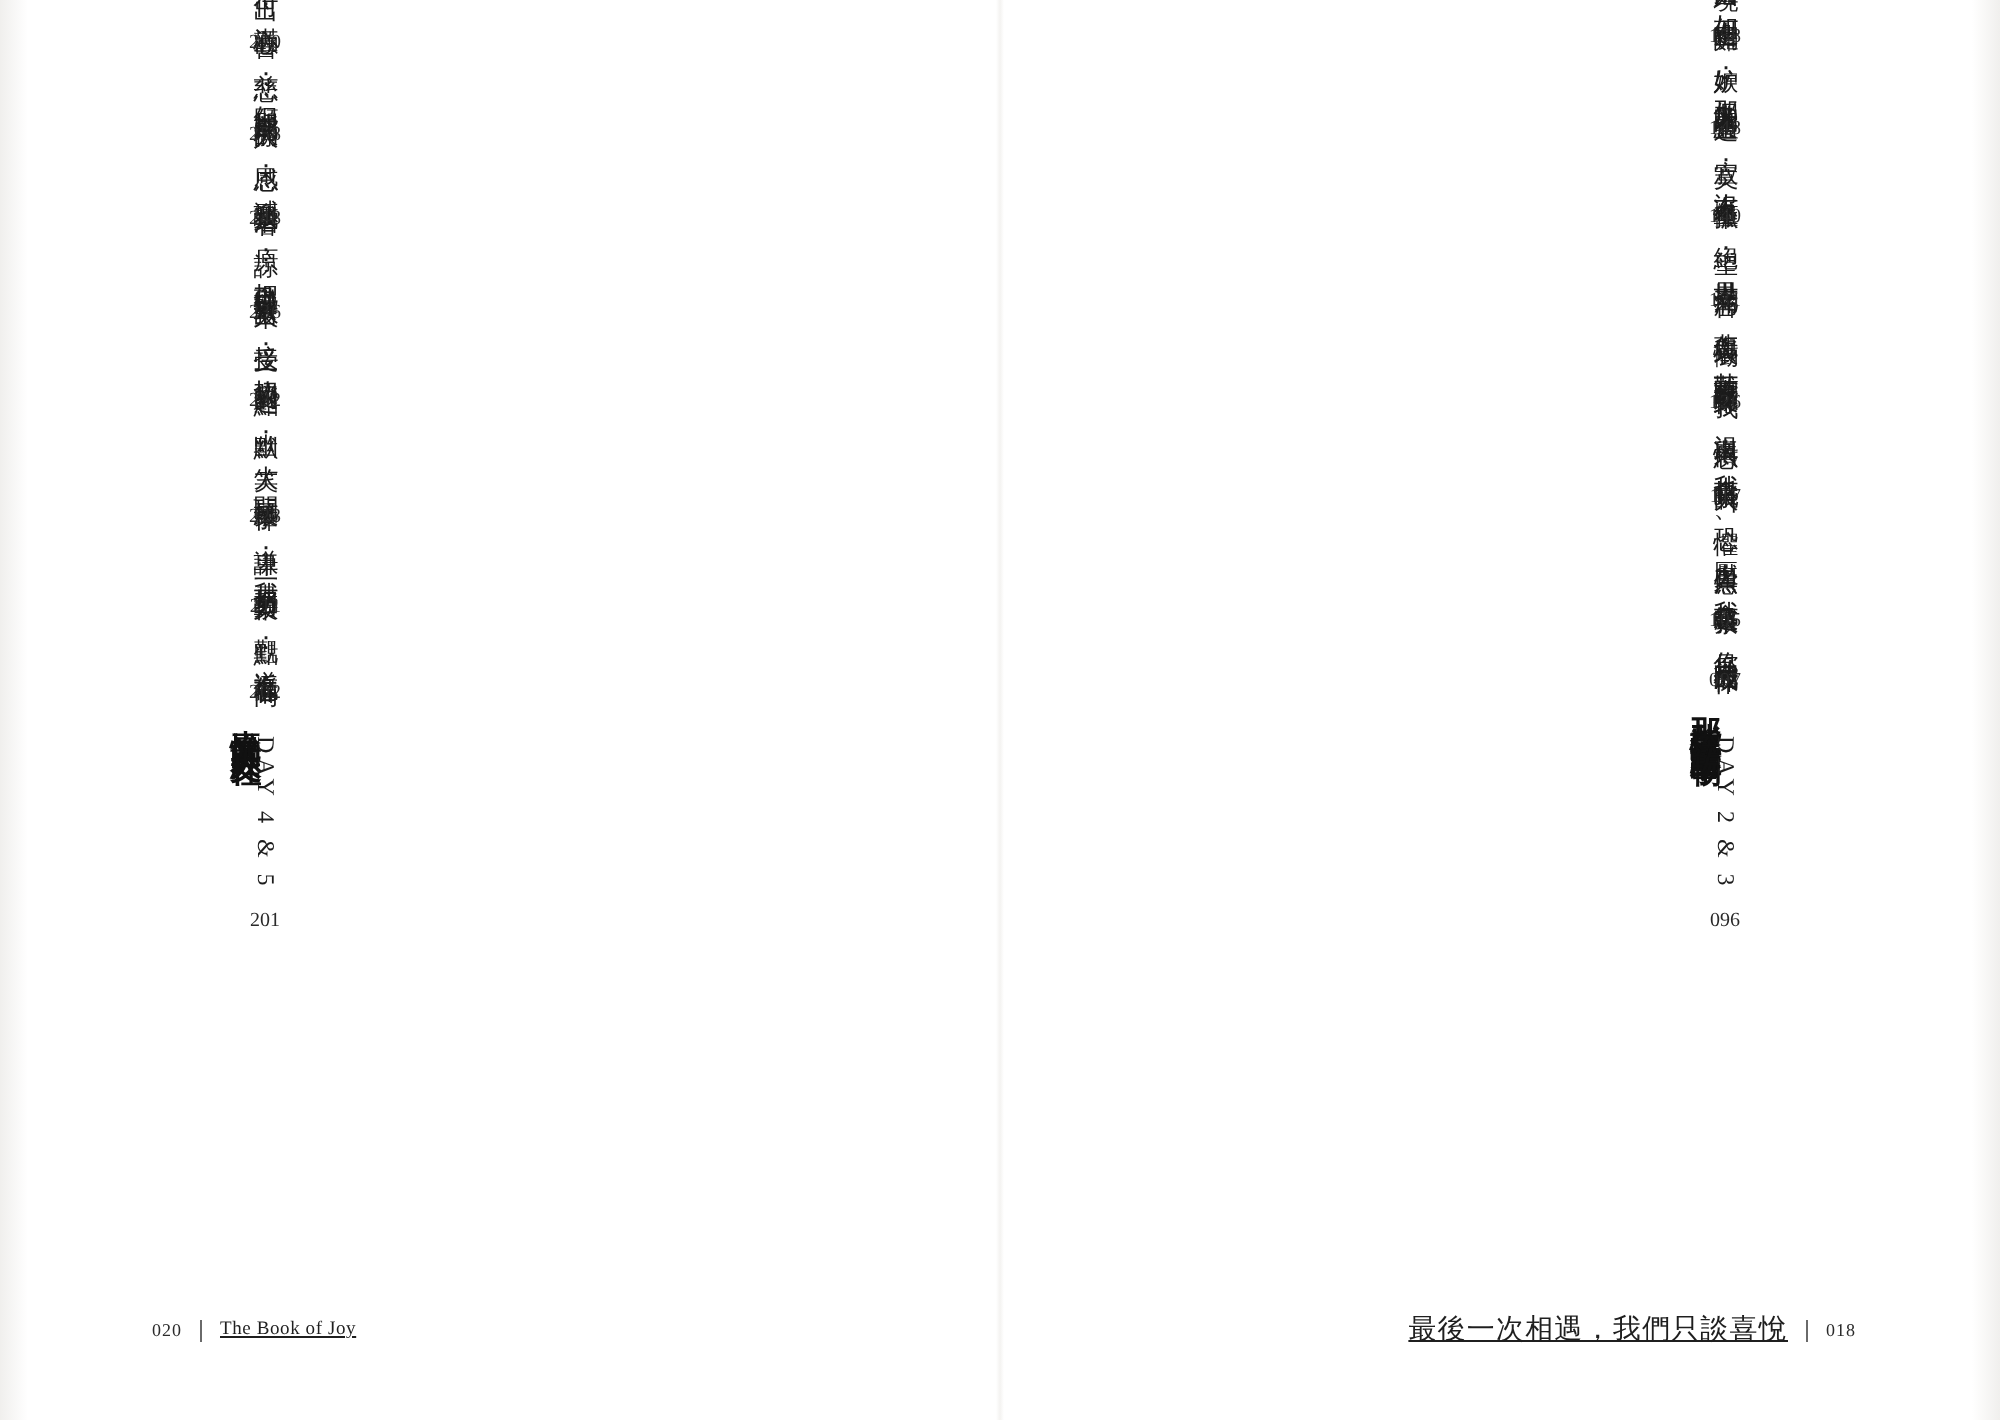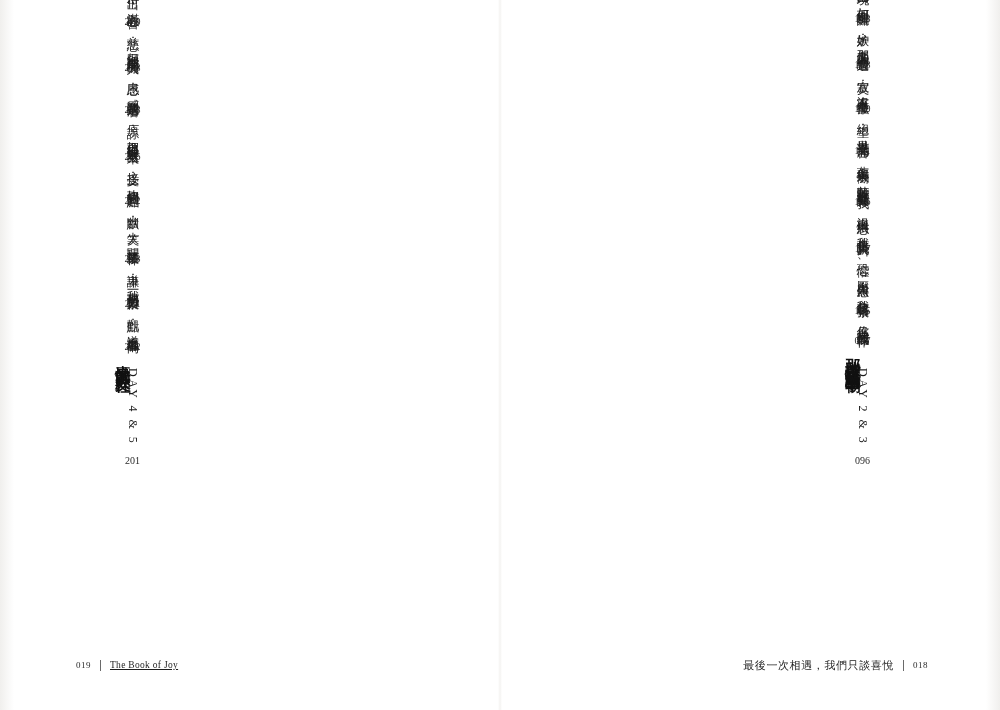--- a/index.html
+++ b/index.html
@@ -157,23 +157,24 @@
   }
   .footer .book-title {
     font-family: "Liberation Serif", serif;
     font-size: 9.5px;
     letter-spacing: 0.3px;
     color: #1f1f1f;
     text-decoration: underline;
   }
   .footer .running-head {
     font-family: "DejaVu Sans", "Liberation Sans", sans-serif;
-    font-size: 11px;
+    font-size: 14px;
     letter-spacing: 0.6px;
     color: #1f1f1f;
+    text-decoration: underline;
   }
   .footer-left  { left: 76px;  }
   .footer-right { right: 72px; flex-direction: row; }
 </style>
 </head>
 <body>
 
 <div class="page-spread">
 
   <div class="paper-shade-left"></div>
@@ -310,20 +311,20 @@
 
       <div class="entry">
         <span class="title">付出：滿心歡喜</span>
         <span class="pagenum">270</span>
       </div>
       <div class="col-gap"></div>
 
     </div>
 
     <div class="footer footer-left">
-      <span class="folio">019</span>
+      <span class="folio">020</span>
       <span class="rule-v"></span>
       <span class="book-title">The Book of Joy</span>
     </div>
 
   </div>
 
 </div>
 
 </body></html>

